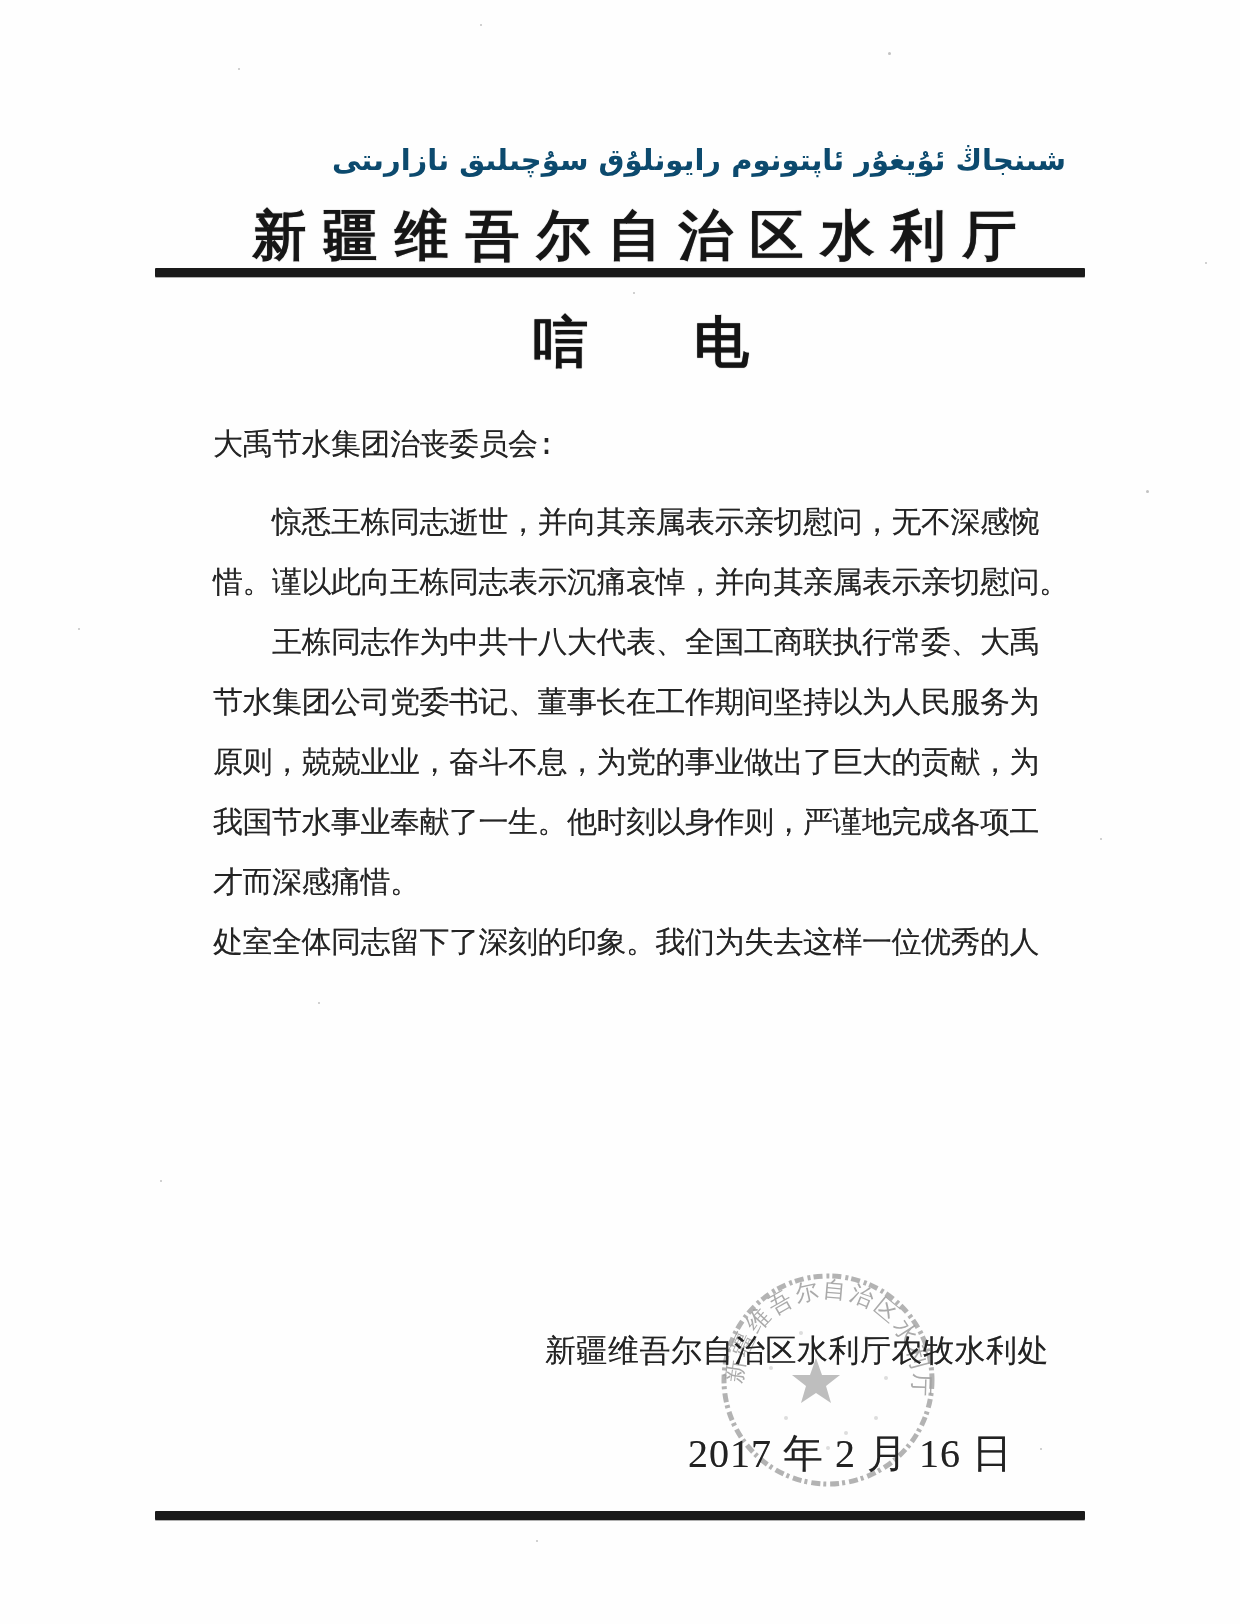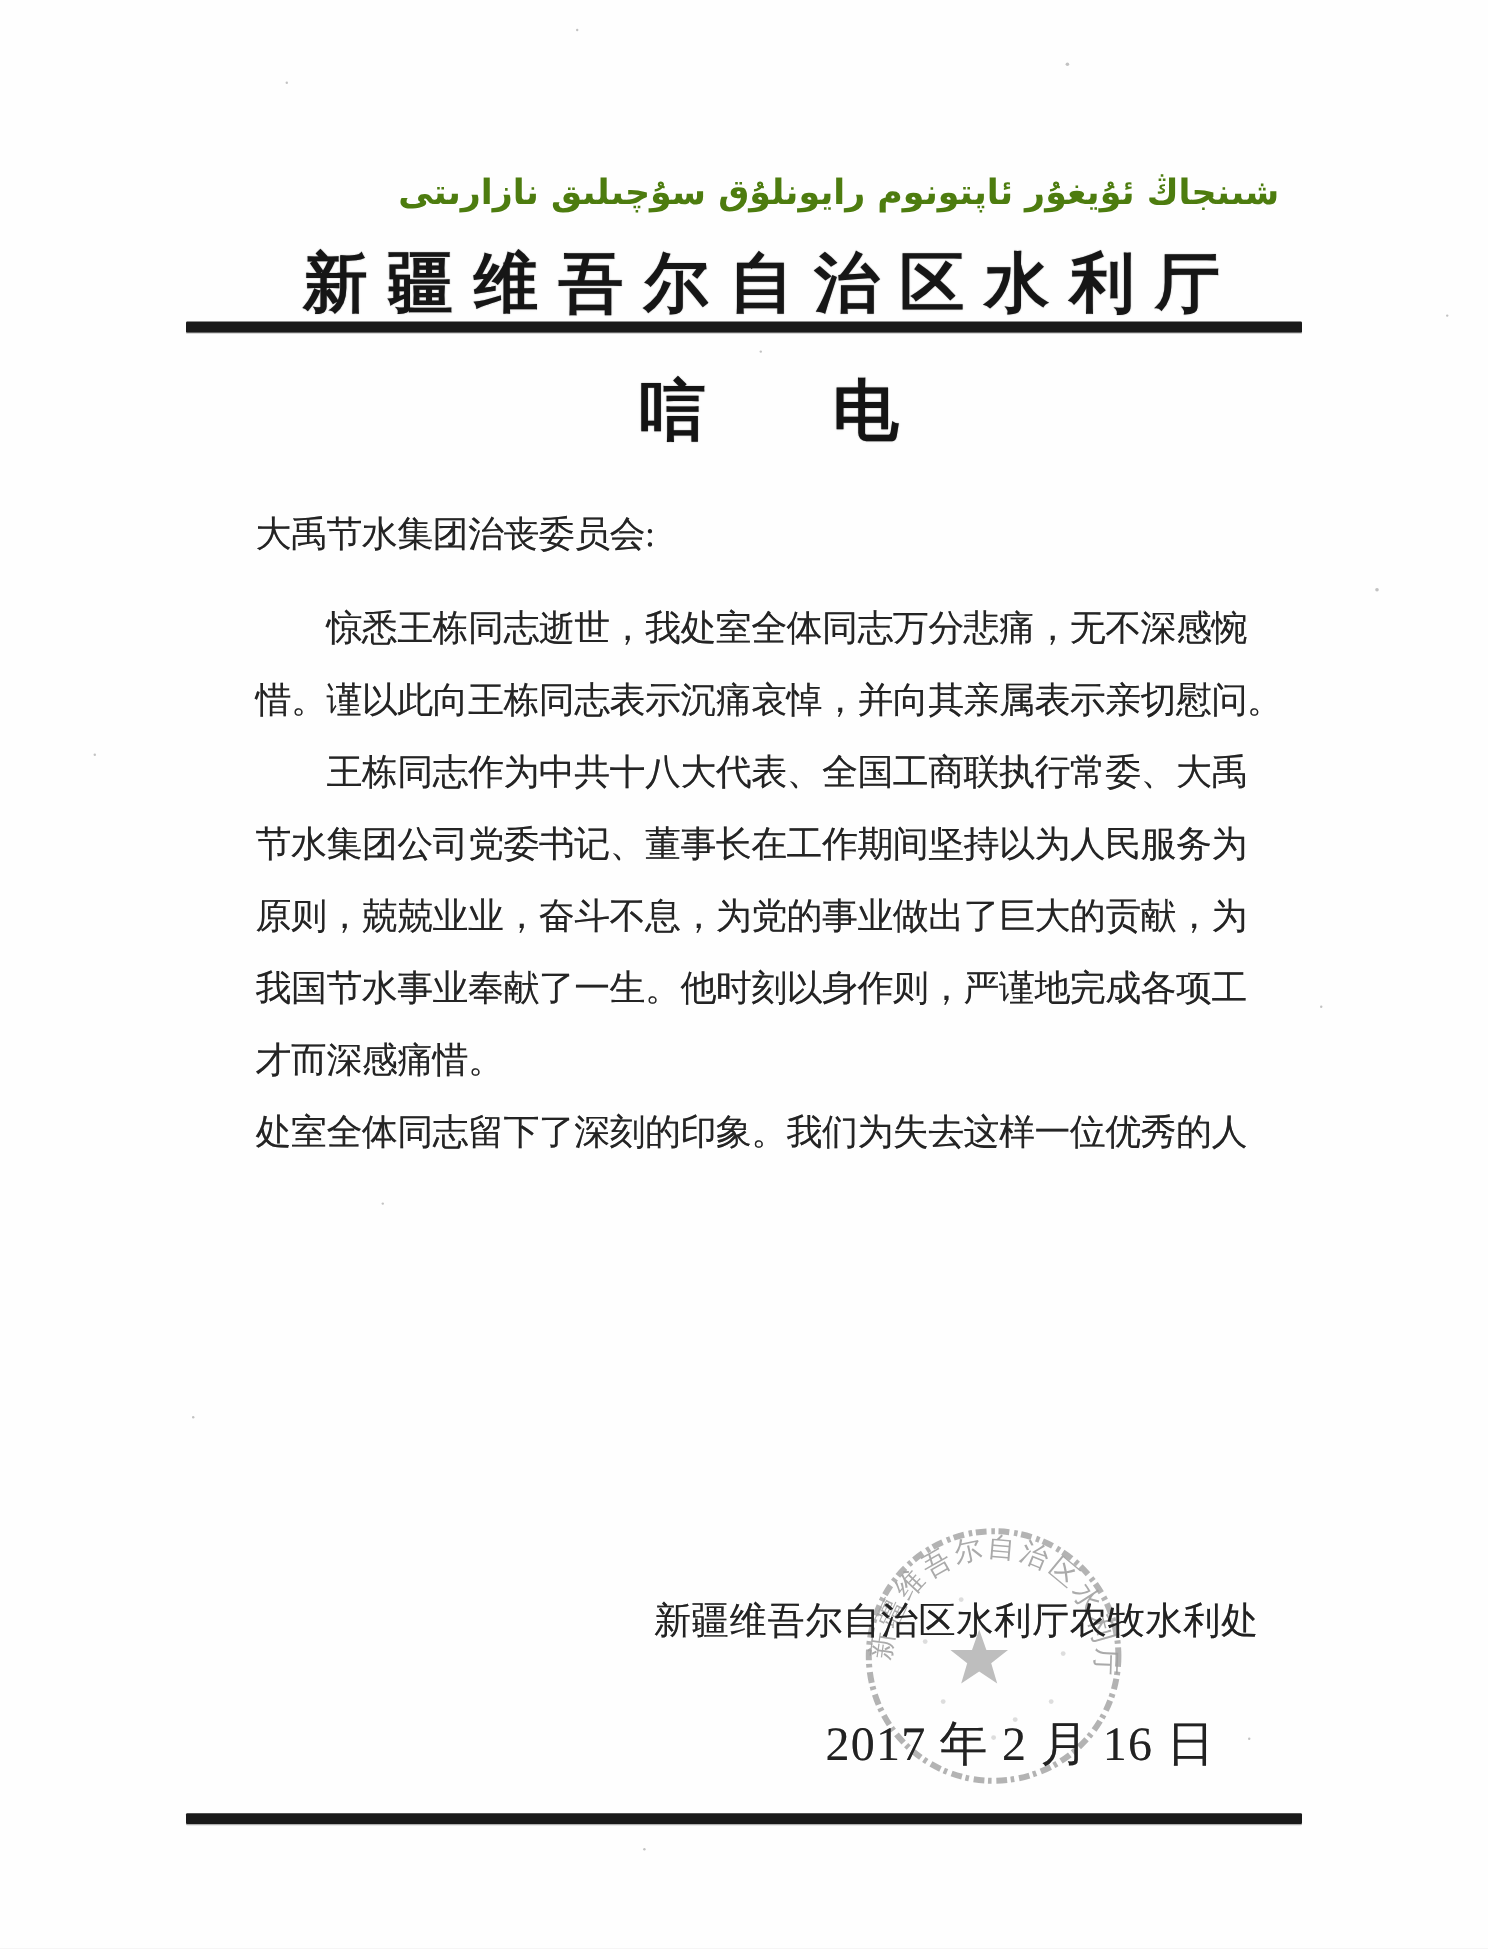--- a/index.html
+++ b/index.html
@@ -13,21 +13,21 @@
     color:#262626;
   }
   
   .uyghur{
     position:absolute;top:143px;left:0;right:0;
     margin-left:158px;
     text-align:center;
     direction:rtl;
     font-family:"DejaVu Sans",sans-serif;
     font-size:29px;font-weight:700;
-    color:#4d7c0f;
+    color:#0c4a6e;
     letter-spacing:1px;
   }
   .cn-title{
     position:absolute;top:200px;left:0;right:0;
     margin-left:46px;
     text-align:center;
     font-size:54px;font-weight:700;
     letter-spacing:17px;
     color:#161616;
     text-shadow:0 0 1px rgba(20,20,20,.55);
@@ -53,21 +53,21 @@
     position:absolute;top:416px;left:213px;width:860px;
     font-size:30px;line-height:60px;
     letter-spacing:-0.5px;
     color:#242424;
     text-shadow:0 0 0.5px rgba(40,40,40,.45);
   }
   .para{margin:0;}
   .para:nth-child(2){margin-top:18px;}
   .para:nth-child(3){margin-top:0px;}
   .para:nth-child(4){margin-top:90px;}
-  .line{white-space:pre;height:60px;}
+  .line{white-space:pre;height:60px;font-family:Liberation Mono, monospace;}
   
   .signature{
     position:absolute;top:1330px;left:545px;
     font-size:31px;letter-spacing:0.5px;
     color:#222;z-index:3;
     text-shadow:0 0 0.5px rgba(40,40,40,.45);
     white-space:nowrap;
   }
   .date{
     position:absolute;top:1426px;left:688px;
@@ -102,21 +102,21 @@
   <div class="doc-type">
     <span>唁</span>
     <span>电</span>
   </div>
 
   <div class="body" id="letter-body">
       <div class="para">
         <div class="line">大禹节水集团治丧委员会:</div>
       </div>
       <div class="para">
-        <div class="line">　　惊悉王栋同志逝世，我处室全体同志万分悲痛，无不深感惋</div>
+        <div class="line">　　惊悉王栋同志逝世，并向其亲属表示亲切慰问，无不深感惋</div>
         <div class="line">惜。谨以此向王栋同志表示沉痛哀悼，并向其亲属表示亲切慰问。</div>
       </div>
       <div class="para">
         <div class="line">　　王栋同志作为中共十八大代表、全国工商联执行常委、大禹</div>
         <div class="line">节水集团公司党委书记、董事长在工作期间坚持以为人民服务为</div>
         <div class="line">原则，兢兢业业，奋斗不息，为党的事业做出了巨大的贡献，为</div>
         <div class="line">我国节水事业奉献了一生。他时刻以身作则，严谨地完成各项工</div>
         <div class="line">才而深感痛惜。</div>
         <div class="line">处室全体同志留下了深刻的印象。我们为失去这样一位优秀的人</div>
       </div>

